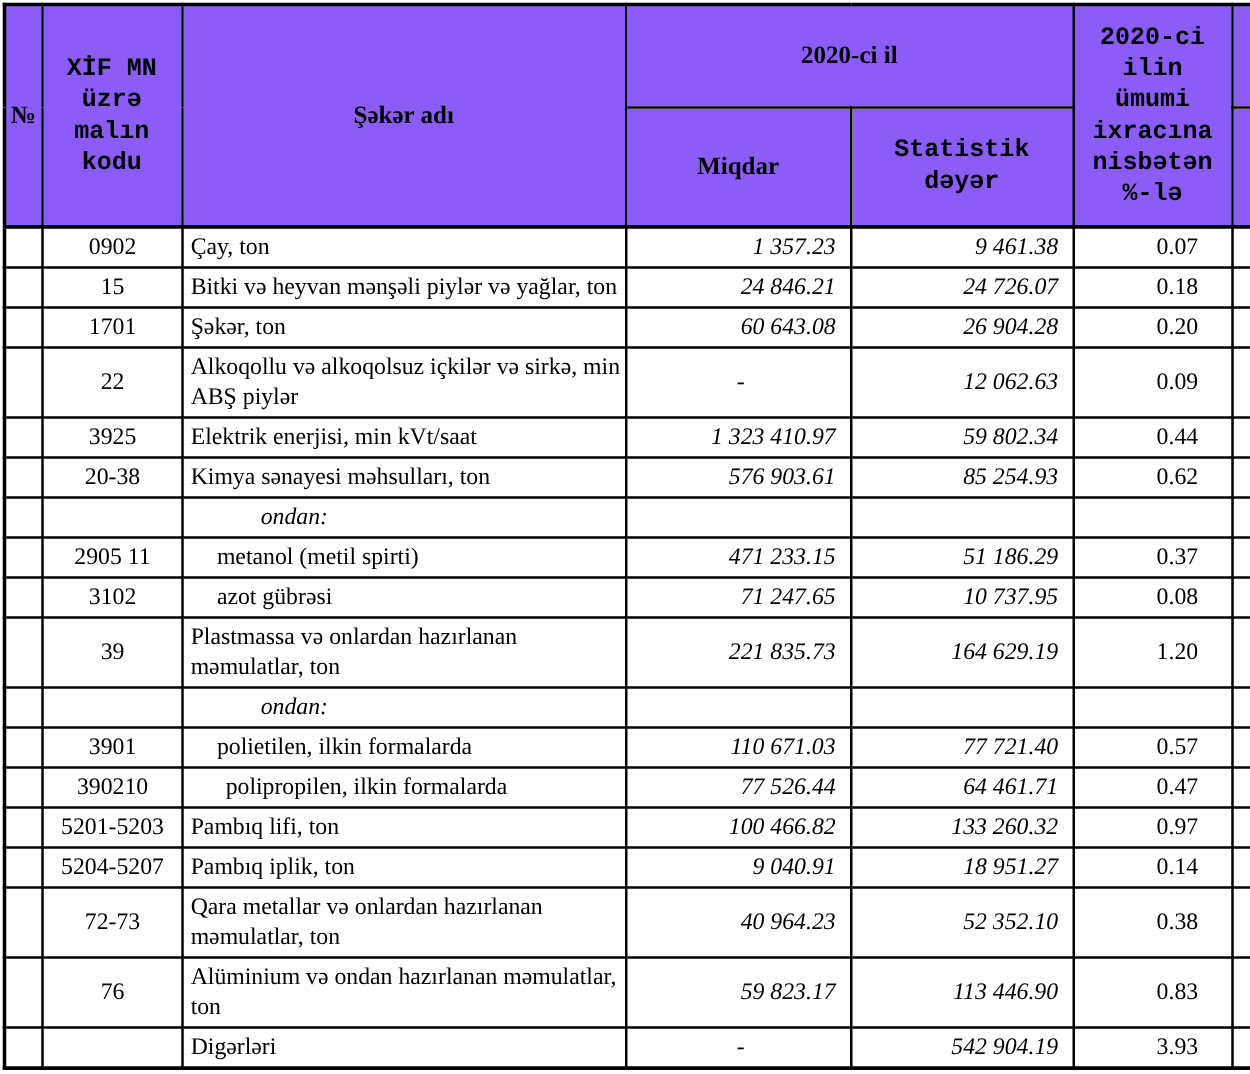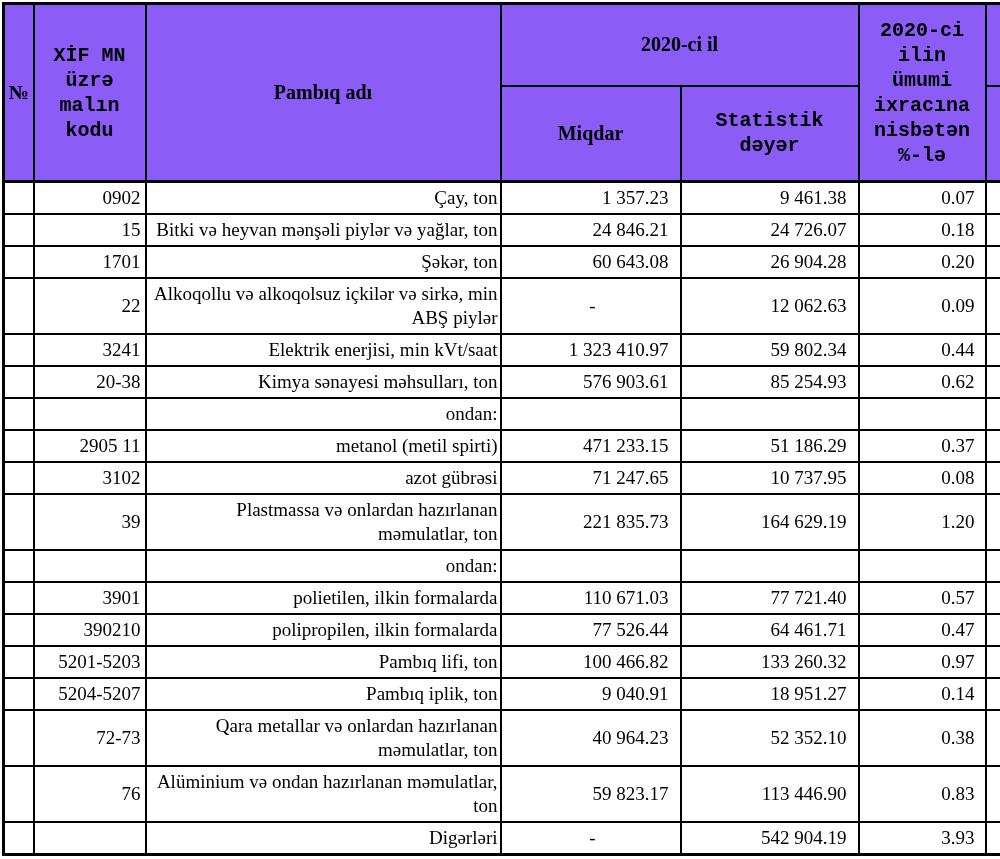--- a/index.html
+++ b/index.html
@@ -49,26 +49,26 @@
   .prewrap { white-space: pre-line; font-family: Liberation Mono, monospace; }
 
   tbody td {
     background: #ffffff;
     font-size: 19px;
     line-height: 24px;
     vertical-align: middle;
     padding: 3px 4px;
   }
   td.c-no   { padding: 3px 1px; }
-  td.c-code { text-align: right; padding-left: 5px; }
-  td.c-name { text-align: right; padding-left: 6px; padding-right: 2px; margin-top: 30px; }
-  td.c-qty, td.c-val { text-align: right; padding-right: 11px; }
-  td.c-pct  { text-align: right; padding-right: 10px; }
+  td.c-code { text-align: center; padding-left: 5px; }
+  td.c-name { text-align: left; padding-left: 6px; padding-right: 2px; margin-top: 30px; }
+  td.c-qty, td.c-val { text-align: right; padding-right: 11px; font-style: italic; }
+  td.c-pct  { text-align: right; padding-right: 26px; }
   td.c-cut  { padding: 0; }
-  tr.kind-group-label td.c-name { padding-left: 62px; }
+  tr.kind-group-label td.c-name { padding-left: 62px; font-style: italic; }
   tr.kind-sub-item   td.c-name { padding-left: 27px; }
   tr.kind-sub-item2  td.c-name { padding-left: 34px; }
   td.dash { text-align: center; padding-right: 0; }
 </style>
 </head>
 <body>
 
 <div class="table-wrap">
   <table class="export-table">
     <colgroup>
@@ -79,21 +79,21 @@
         <col class="c5">
         <col class="c6">
         <col class="c7">
     </colgroup>
     <thead>
       <tr class="h-top">
         <th rowspan="2">№</th>
         <th rowspan="2" class="prewrap">XİF MN
 üzrə malın
 kodu</th>
-        <th rowspan="2">Pambıq adı</th>
+        <th rowspan="2">Şəkər adı</th>
         <th colspan="2">2020-ci il</th>
         <th rowspan="2" class="prewrap">2020-ci ilin
 ümumi
 ixracına
 nisbətən
 %-lə</th>
         <th></th>
       </tr>
       <tr class="h-bot">
         <th>Miqdar</th>
@@ -134,21 +134,21 @@
     <td class="c-no"></td>
     <td class="c-code">22</td>
     <td class="c-name">Alkoqollu və alkoqolsuz içkilər və sirkə, min ABŞ piylər</td>
     <td class="c-qty dash">-</td>
     <td class="c-val">12 062.63</td>
     <td class="c-pct">0.09</td>
     <td class="c-cut"></td>
   </tr>
         <tr class="kind-item">
     <td class="c-no"></td>
-    <td class="c-code">3241</td>
+    <td class="c-code">3925</td>
     <td class="c-name">Elektrik enerjisi, min kVt/saat</td>
     <td class="c-qty">1 323 410.97</td>
     <td class="c-val">59 802.34</td>
     <td class="c-pct">0.44</td>
     <td class="c-cut"></td>
   </tr>
         <tr class="kind-item">
     <td class="c-no"></td>
     <td class="c-code">20-38</td>
     <td class="c-name">Kimya sənayesi məhsulları, ton</td>

